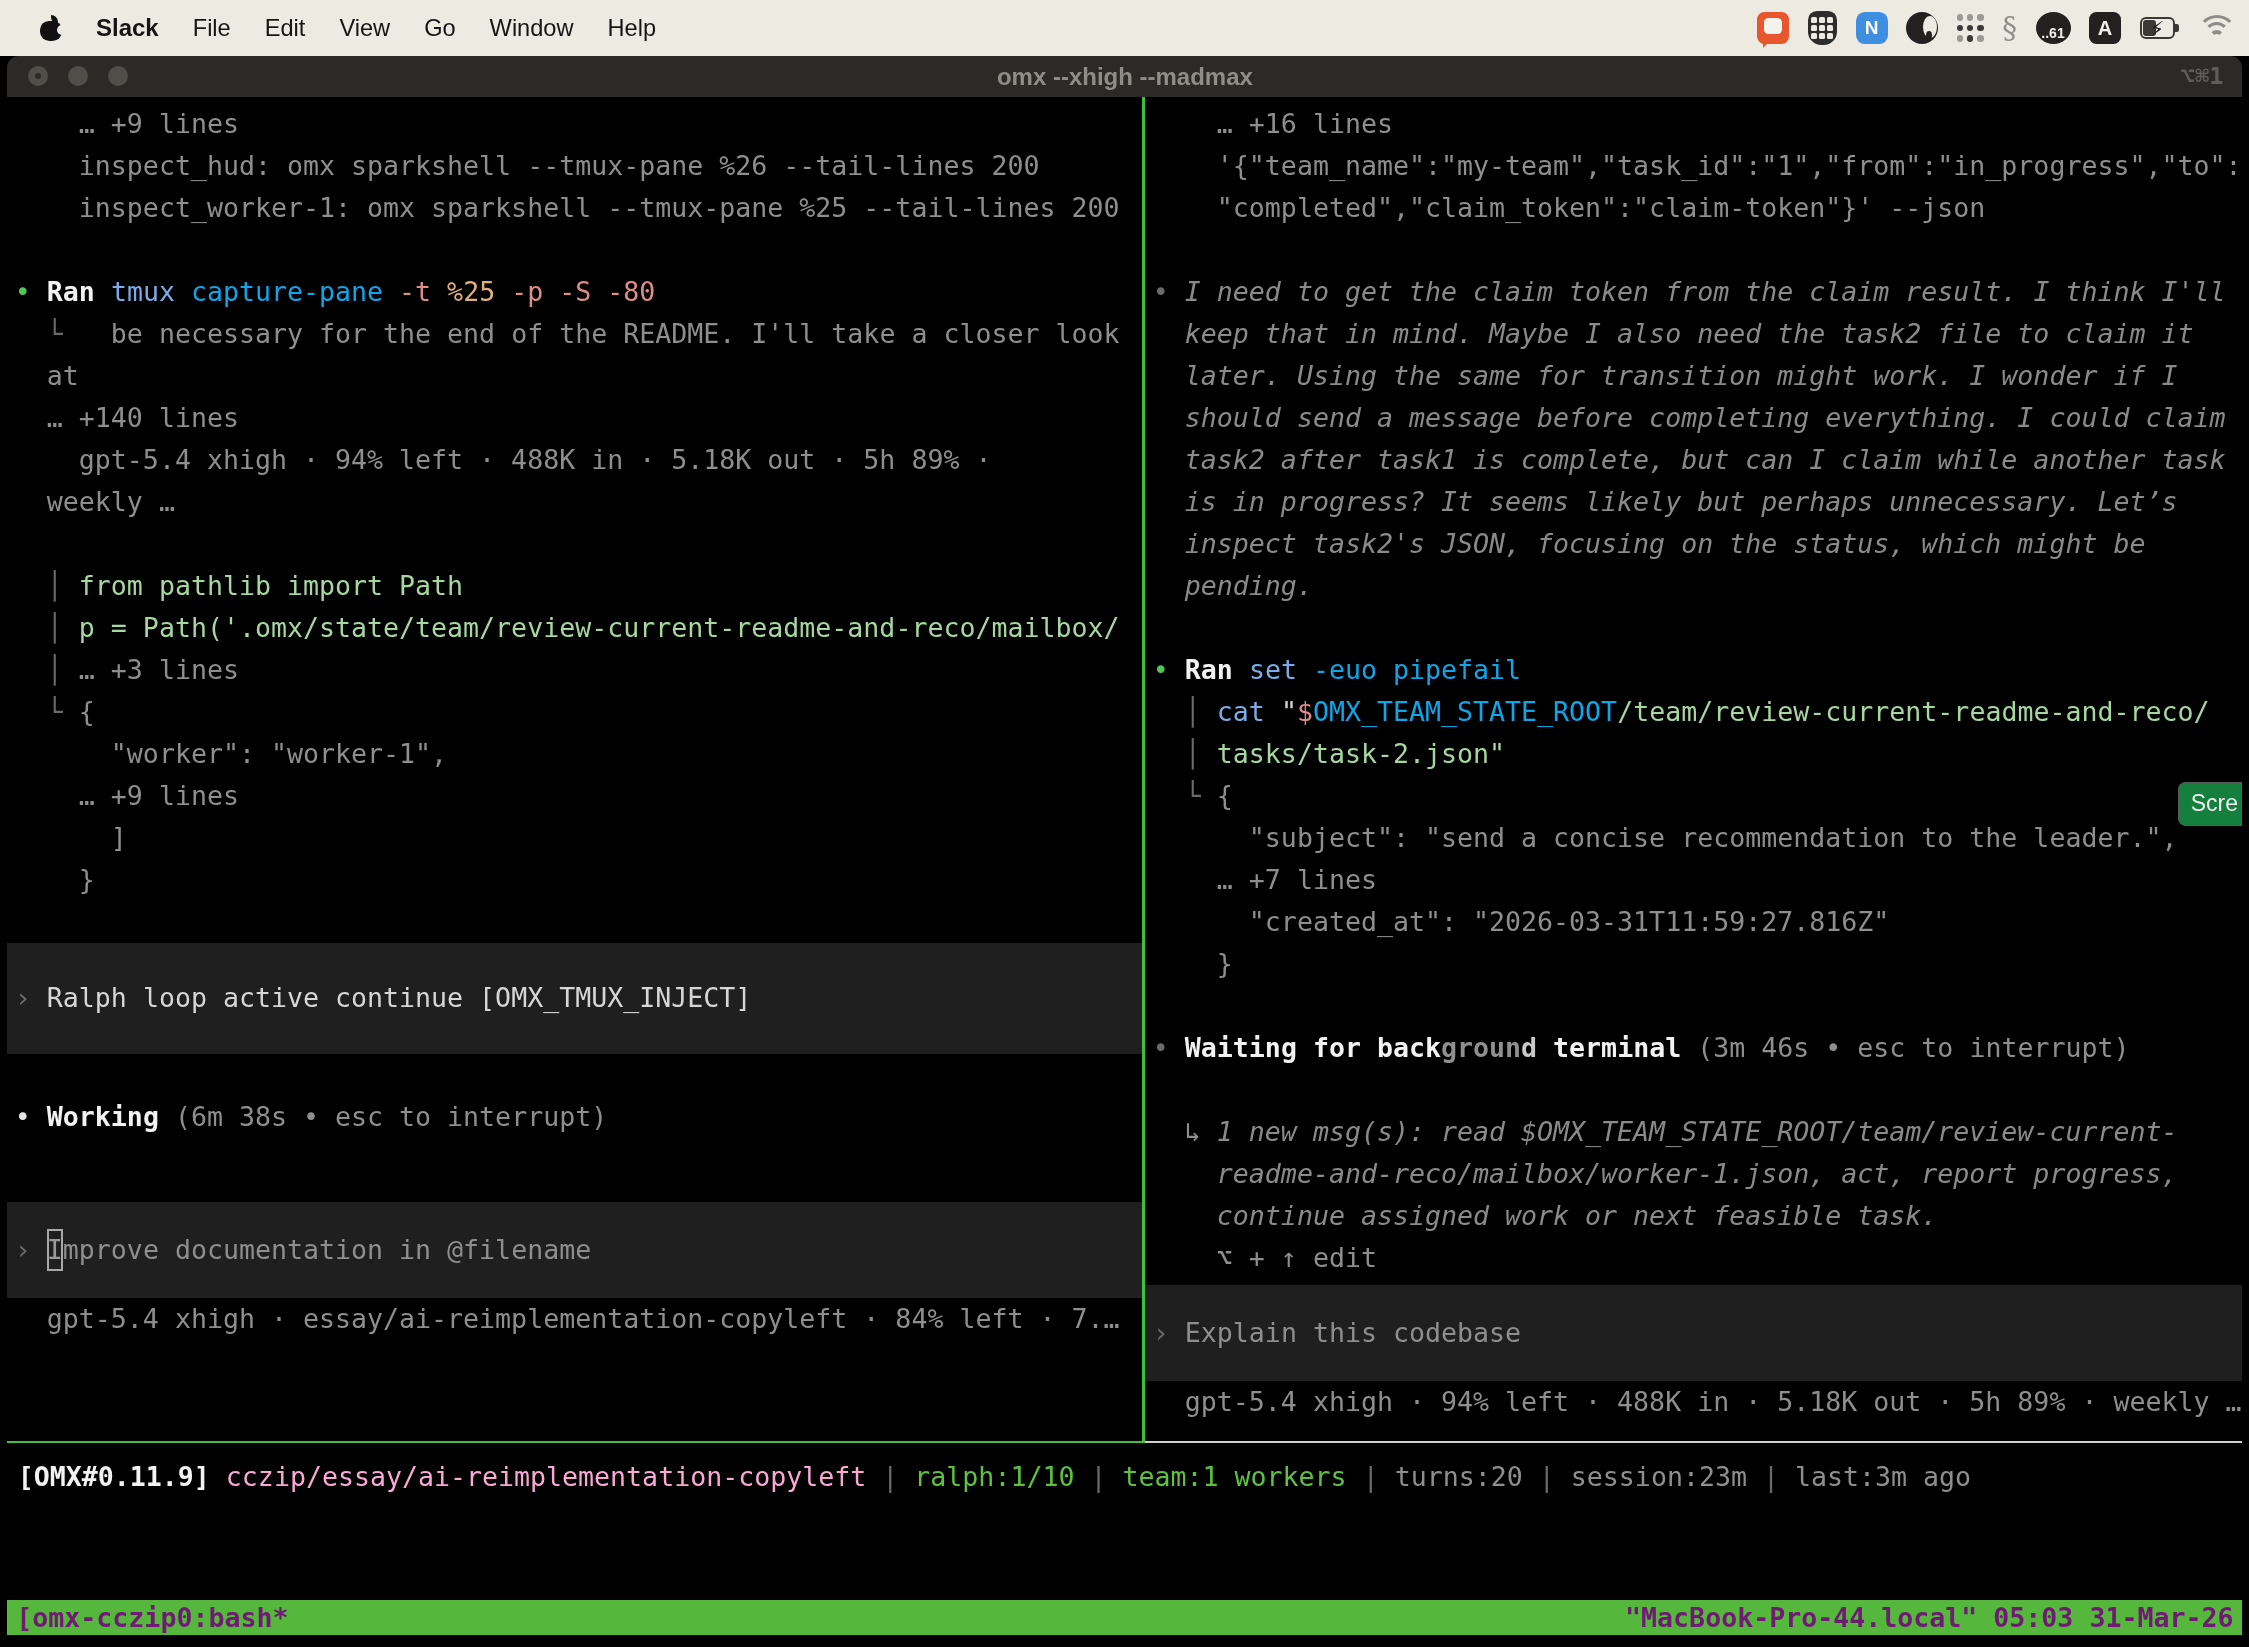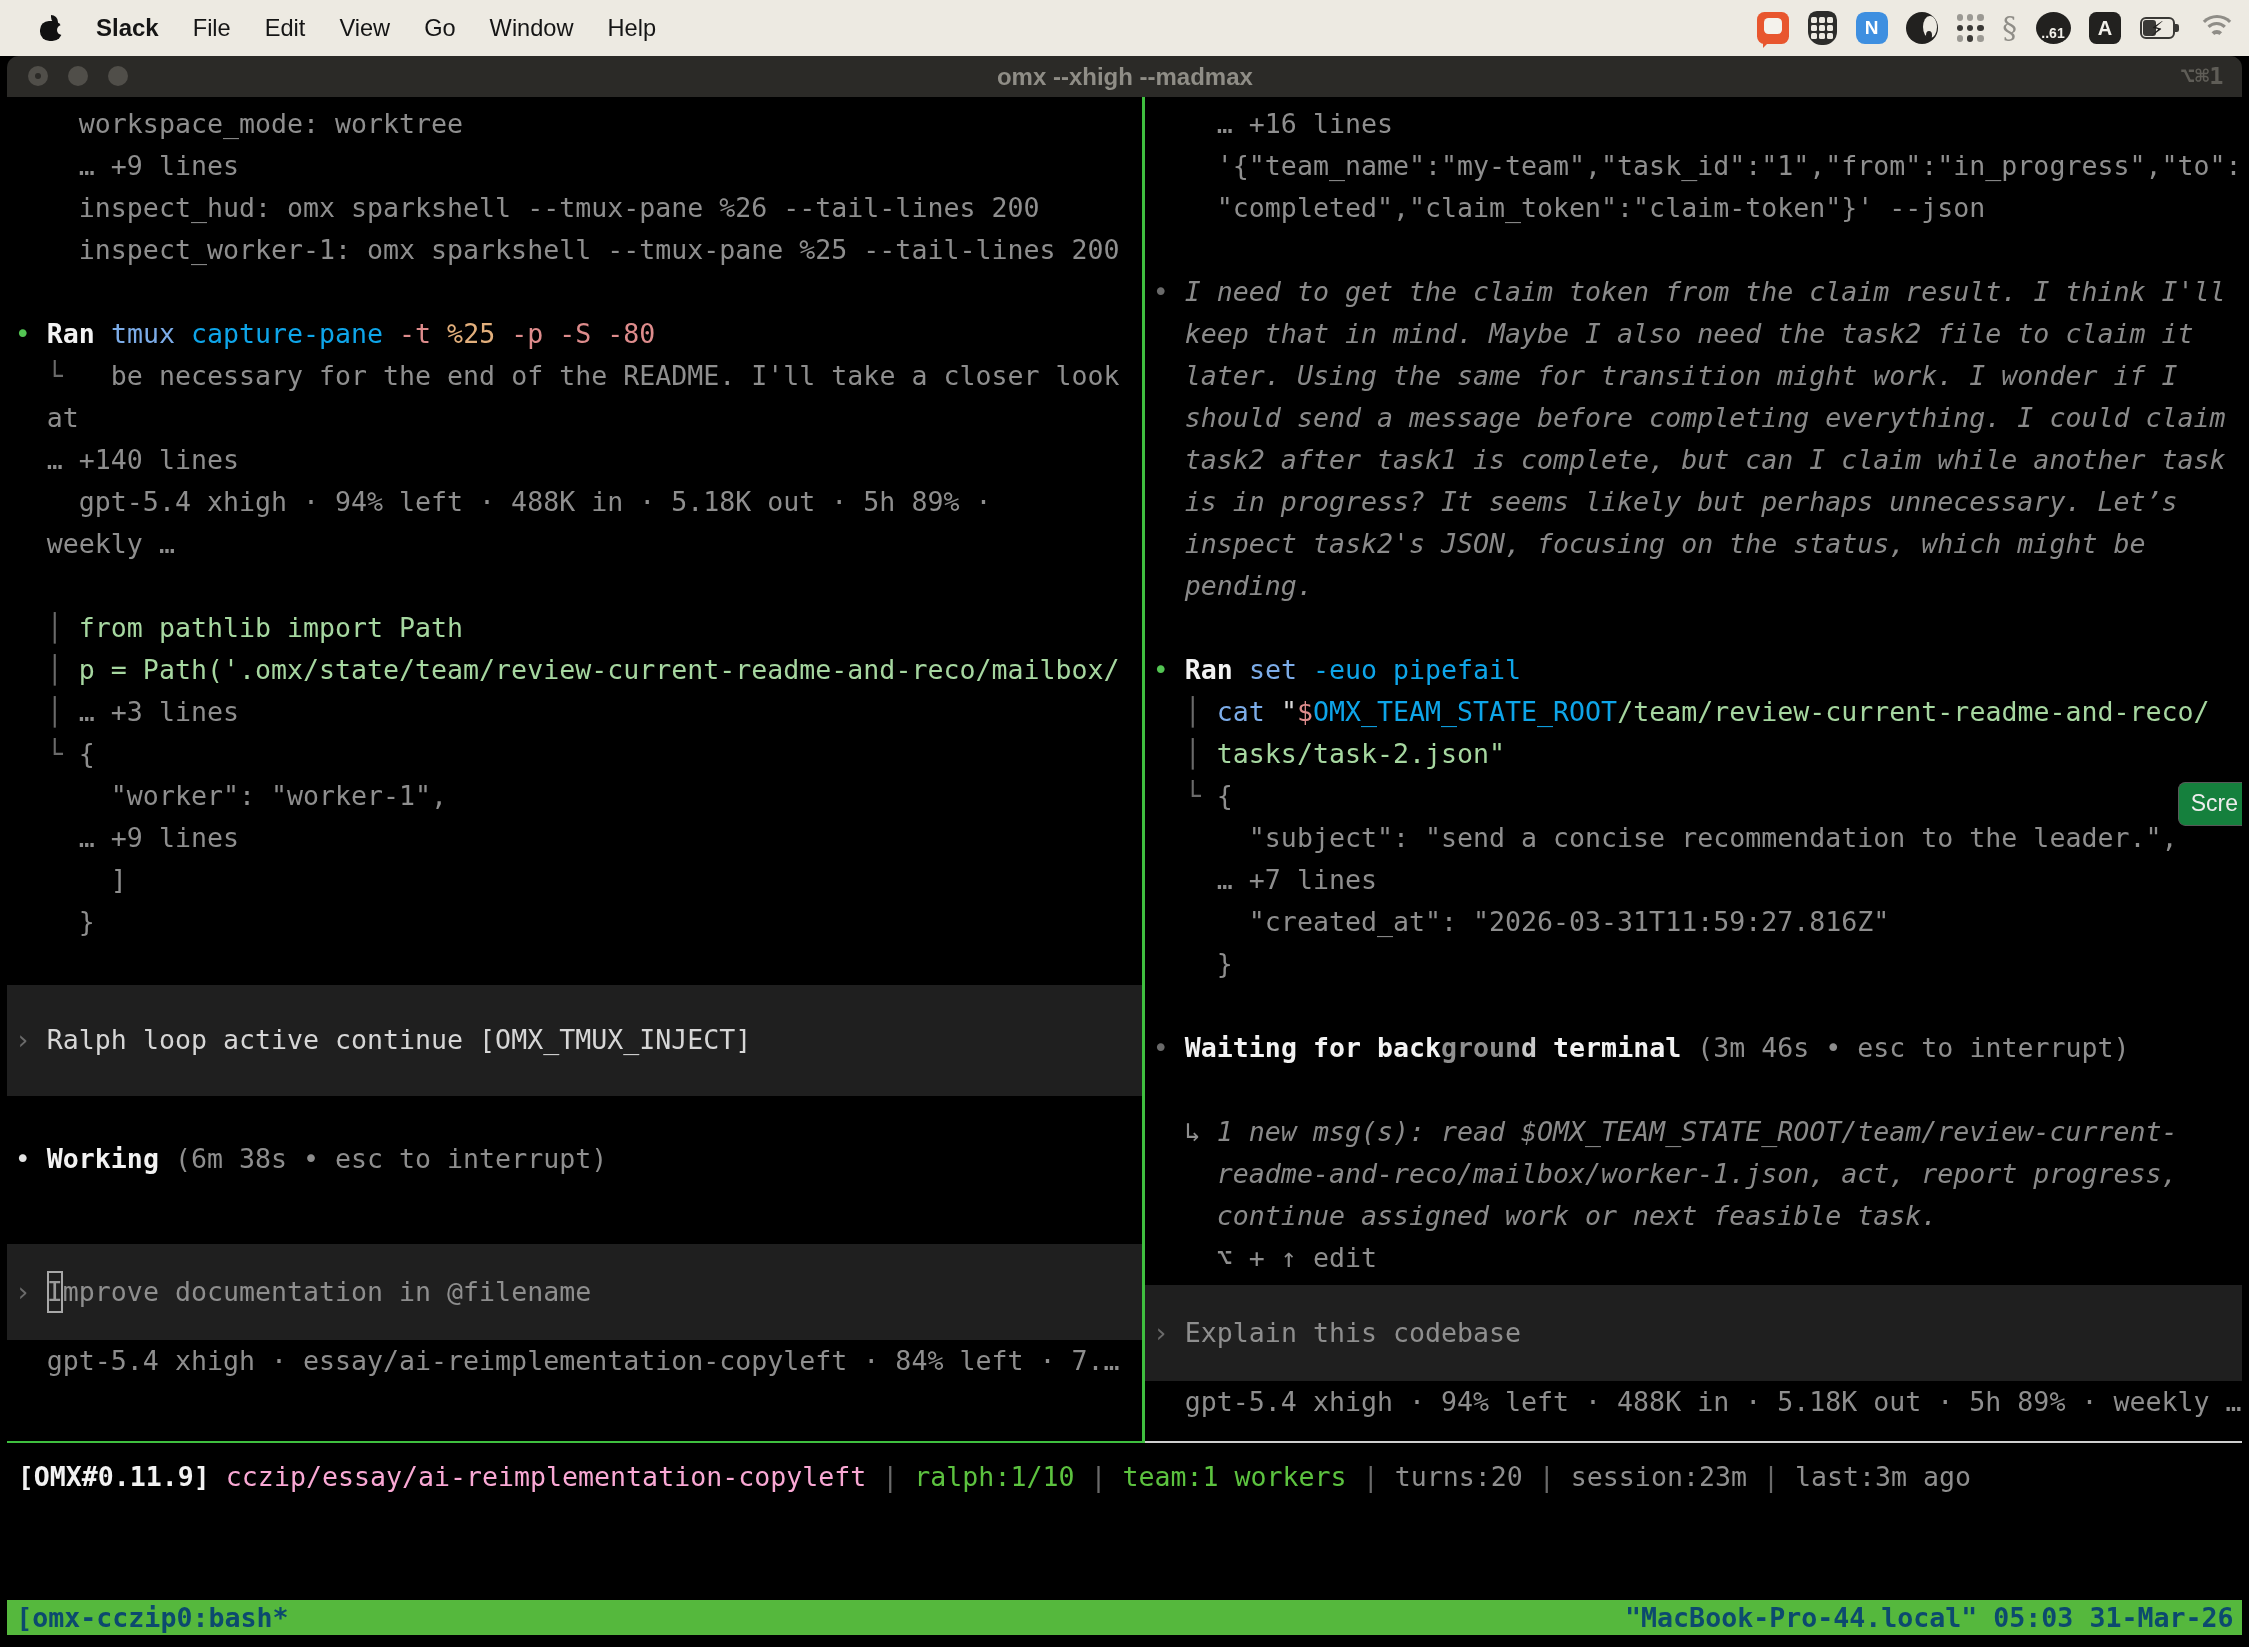--- a/index.html
+++ b/index.html
@@ -79,21 +79,21 @@
   .c-i{color:#8A8A8A;font-style:italic;}
   .c-r{color:#D6D6D6;}
   .c-s1{color:#8F8F8F;font-weight:bold;}
   .c-s2{color:#C9C9C9;font-weight:bold;}
   .c-cyan{color:#f9a8d4;}
   .c-sg{color:#5CC23F;}
   .c-cur{color:#9A9A9A;outline:2.2px solid #A8A8A8;outline-offset:-2.2px;}
   
   #omx-line{flex:0 0 auto;height:66px;padding:17.7px 0 0 10.3px;font-size:26.6px;white-space:pre;}
   #spacer{flex:1;}
-  #tmuxbar{flex:0 0 auto;height:35px;background:#55B83D;color:#0c4a6e;display:flex;
+  #tmuxbar{flex:0 0 auto;height:35px;background:#55B83D;color:#701a75;display:flex;
            justify-content:space-between;align-items:center;font-size:26.6px;font-weight:bold;
            padding:0 8.9px;white-space:pre;}
   #bottom-pad{flex:0 0 auto;height:11.8px;background:#000;}
   
   #tooltip{position:absolute;right:0;top:726px;background:#15803d;border:1.5px solid #585858;border-right:none;
            border-radius:7.4px 0 0 7.4px;color:#EDEDED;font-family:"Liberation Sans",sans-serif;
            font-size:23px;padding:7.4px 4.4px 7.4px 11.8px;z-index:5;}
 </style>
 </head>
 <body>
@@ -188,21 +188,20 @@
         <span class="light first"></span>
         <span class="light"></span>
         <span class="light"></span>
       </div>
       <div id="win-title">omx --xhigh --madmax</div>
       <div id="win-shortcut">⌥⌘1</div>
     </div>
 
     <div id="term">
       <div class="pane" id="pane-left">
-          <div class="trow"><span class="c-g">    workspace_mode: worktree</span></div>
           <div class="trow"><span class="c-g">    … +9 lines</span></div>
           <div class="trow"><span class="c-g">    inspect_hud: omx sparkshell --tmux-pane %26 --tail-lines 200</span></div>
           <div class="trow"><span class="c-g">    inspect_worker-1: omx sparkshell --tmux-pane %25 --tail-lines 200</span></div>
           <div class="trow"></div>
           <div class="trow"><span class="c-B">• </span><span class="c-w">Ran</span><span class="c-g"> </span><span class="c-b">tmux</span><span class="c-l"> capture-pane</span><span class="c-p"> -t</span><span class="c-o"> %25</span><span class="c-p"> -p -S -80</span></div>
           <div class="trow"><span class="c-d">  └</span><span class="c-g">   be necessary for the end of the README. I'll take a closer look</span></div>
           <div class="trow"><span class="c-g">  at</span></div>
           <div class="trow"><span class="c-g">  … +140 lines</span></div>
           <div class="trow"><span class="c-g">    gpt-5.4 xhigh · 94% left · 488K in · 5.18K out · 5h 89% ·</span></div>
           <div class="trow"><span class="c-g">  weekly …</span></div>

